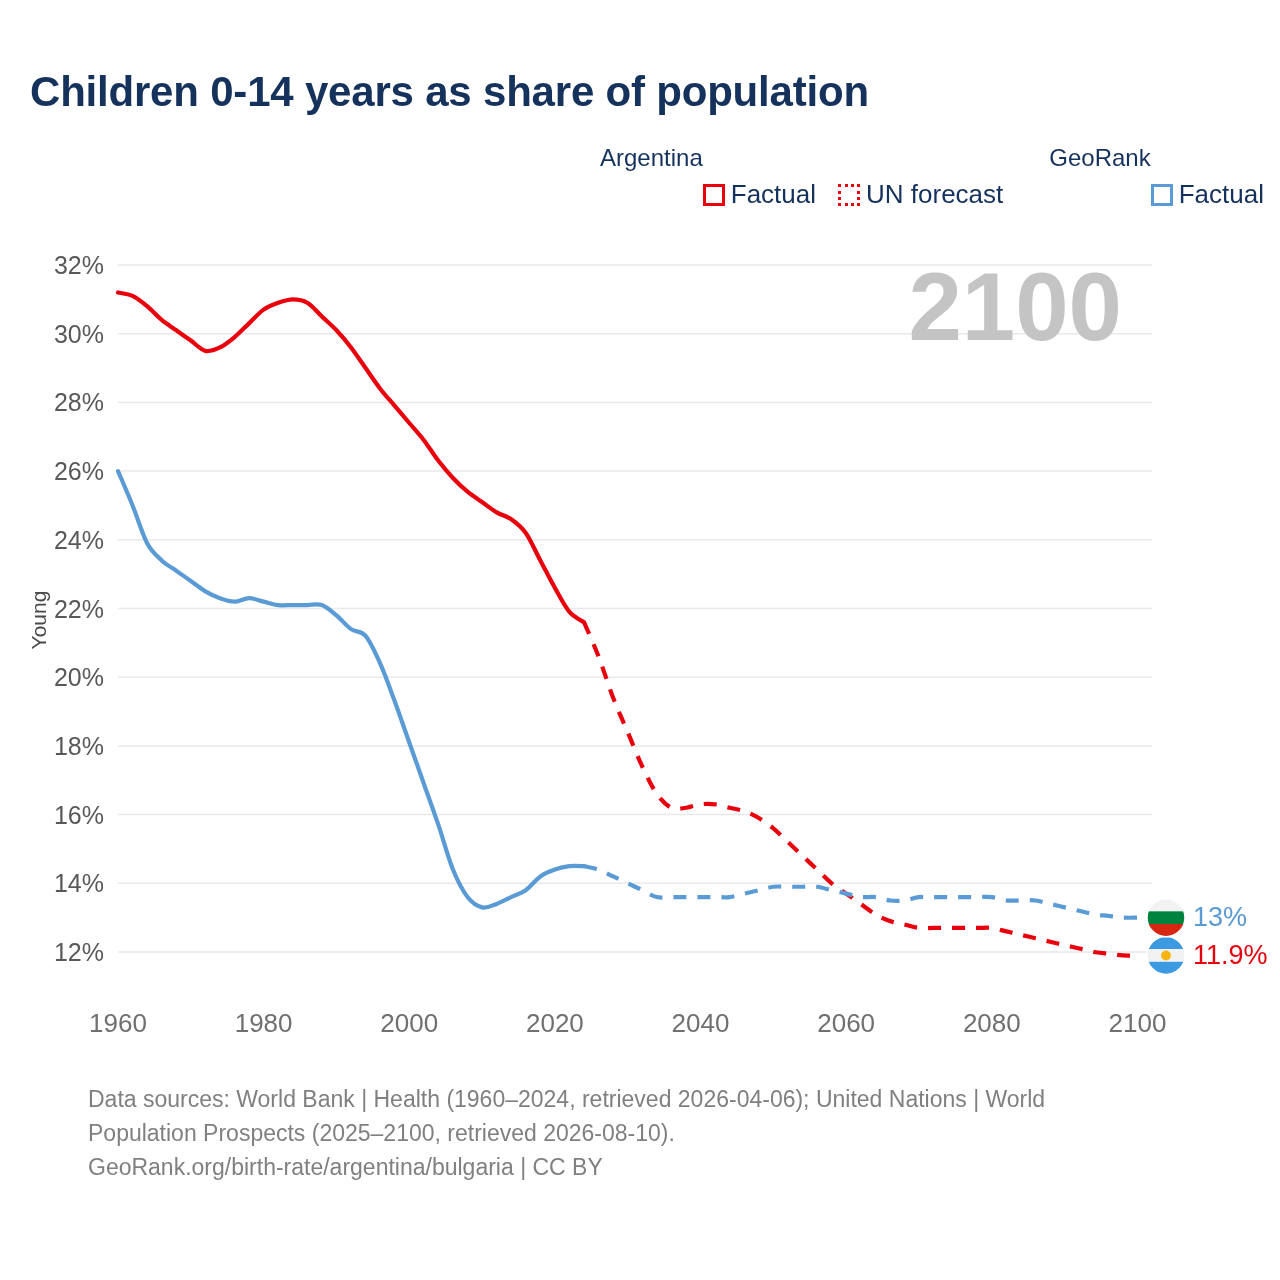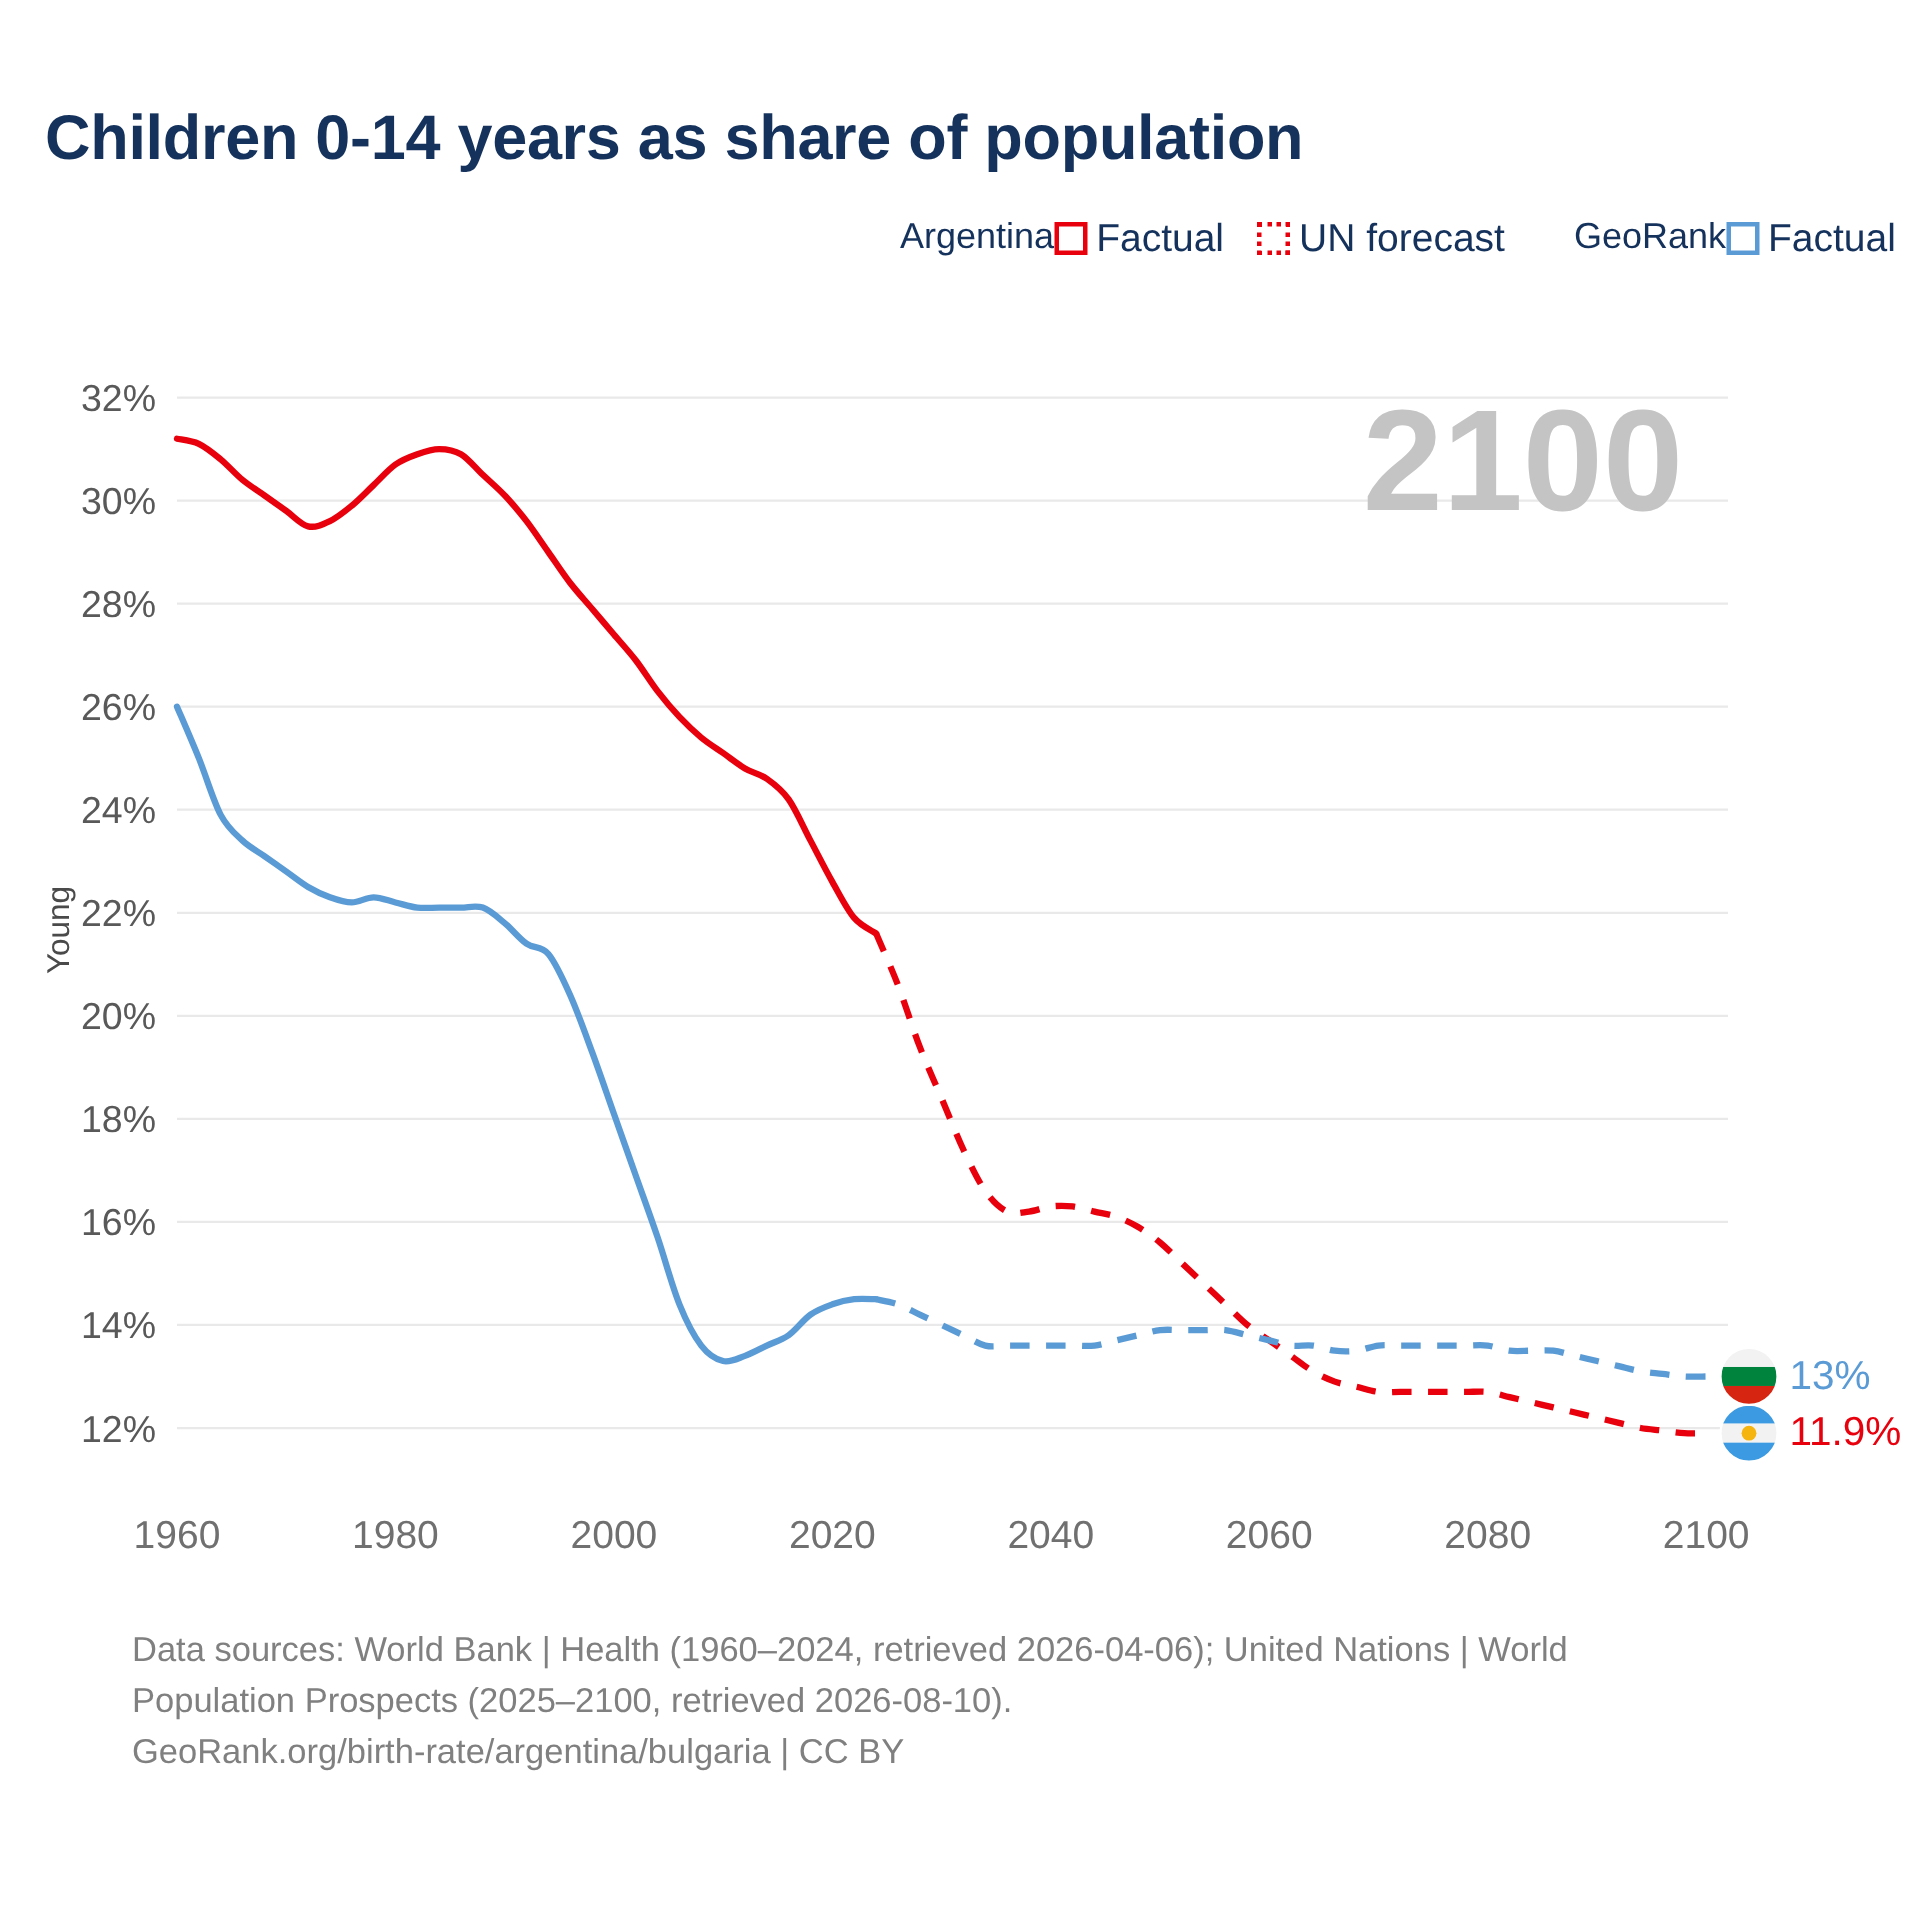--- a/index.html
+++ b/index.html
@@ -52,20 +52,21 @@
     color: #15325c;
     line-height: 30px;
     margin-bottom: 8px;
     white-space: nowrap;
   }
   .legend-row {
     display: flex;
     flex-direction: row;
     align-items: center;
     gap: 22px;
+    margin-top: 36px;
   }
   .legend-item {
     display: flex;
     flex-direction: row;
     align-items: center;
     gap: 6px;
   }
   .swatch {
     width: 22px;
     height: 22px;

